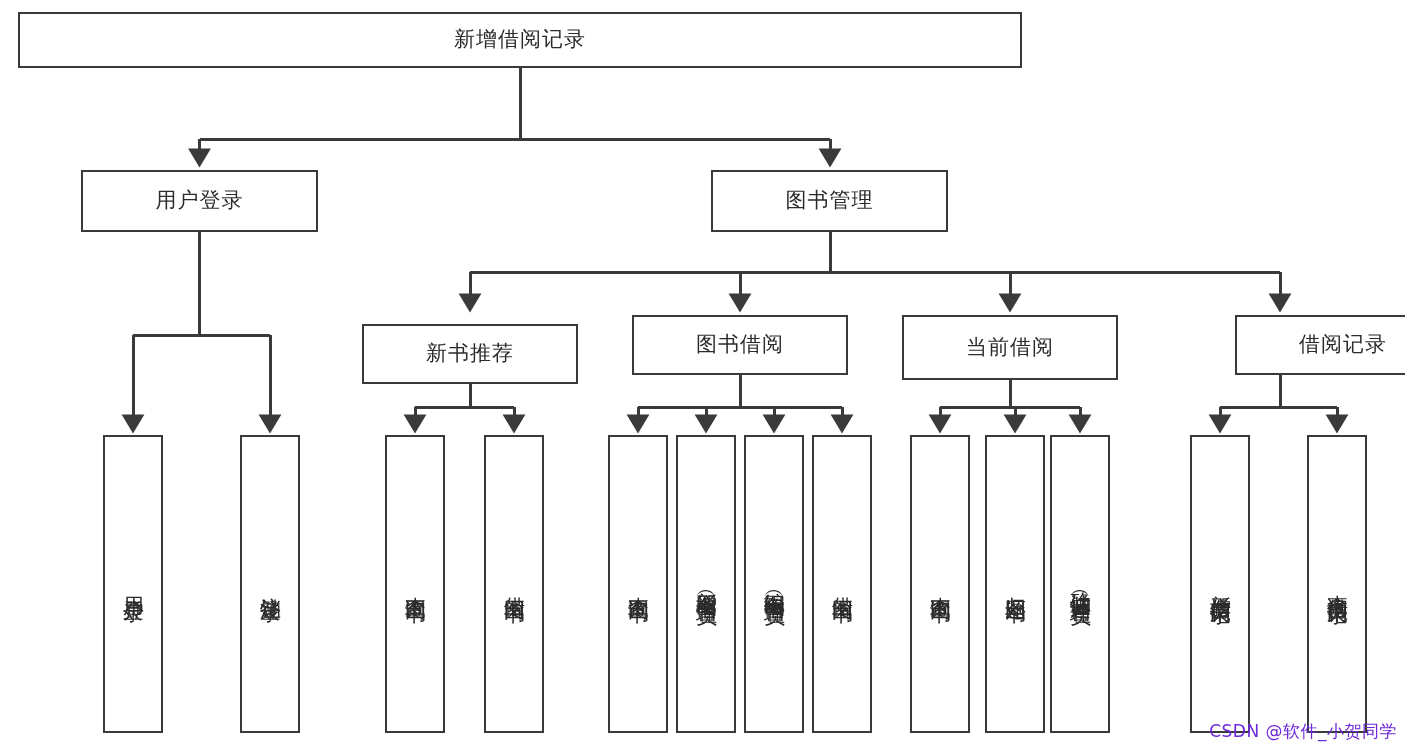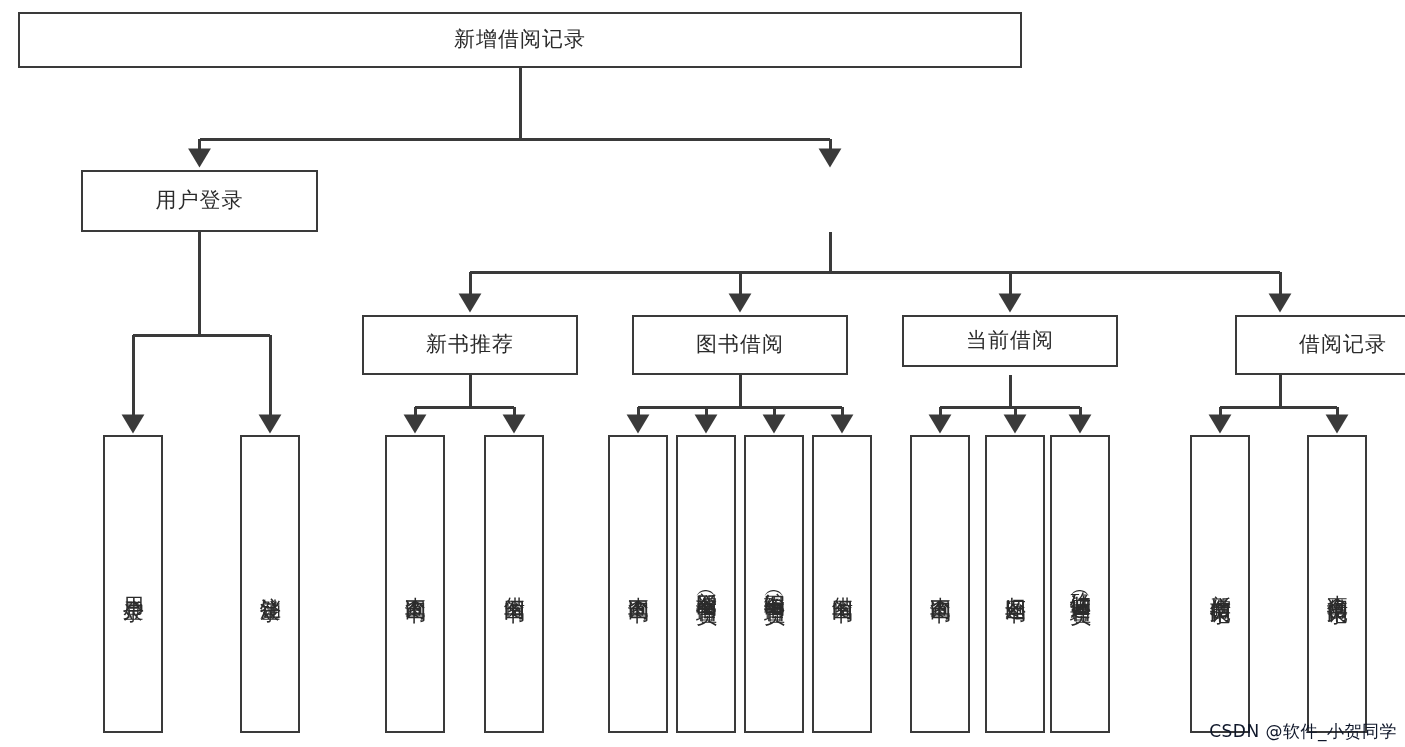--- a/index.html
+++ b/index.html
@@ -59,21 +59,21 @@
   }
   .node-box .hlabel {
     white-space: nowrap;
     display: block;
   }
   #watermark {
     position: absolute;
     right: 8px;
     bottom: 4px;
     font-size: 17px;
-    color: #0f172a;
+    color: #6d28d9;
     letter-spacing: 0.5px;
     white-space: nowrap;
     pointer-events: none;
     margin-top: 15px;
   }
 </style>
 </head>
 <body>
 
 <div id="diagram-root">
@@ -128,28 +128,31 @@
     </g>
   </svg>
 
   <div class="node-box horizontal" style="left:18px; top:12px; width:1004px; height:56px;">
     <span class="hlabel">新增借阅记录</span>
   </div>
 
   <div class="node-box horizontal" style="left:81px; top:170px; width:237px; height:62px;">
     <span class="hlabel">用户登录</span>
   </div>
-
-  <div class="node-box horizontal" style="left:362px; top:315px; width:216px; height:60px;text-align:center;">
+  <div class="node-box horizontal" style="left:711px; top:170px; width:237px; height:62px;">
+    <span class="hlabel">图书管理</span>
+  </div>
+
+  <div class="node-box horizontal" style="left:362px; top:324px; width:216px; height:60px;text-align:center;">
     <span class="hlabel">新书推荐</span>
   </div>
   <div class="node-box horizontal" style="left:632px; top:315px; width:216px; height:60px;align-items:center;">
     <span class="hlabel">图书借阅</span>
   </div>
-  <div class="node-box horizontal" style="left:902px; top:315px; width:216px; height:52px;">
+  <div class="node-box horizontal" style="left:902px; top:315px; width:216px; height:65px;">
     <span class="hlabel">当前借阅</span>
   </div>
   <div class="node-box horizontal" style="left:1235px; top:315px; width:216px; height:60px;">
     <span class="hlabel">借阅记录</span>
   </div>
 
   <div class="node-box vertical" style="left:103px; top:435px; width:60px; height:298px;">
     <span class="vlabel">用户登录</span>
   </div>
   <div class="node-box vertical" style="left:240px; top:435px; width:60px; height:298px;">

